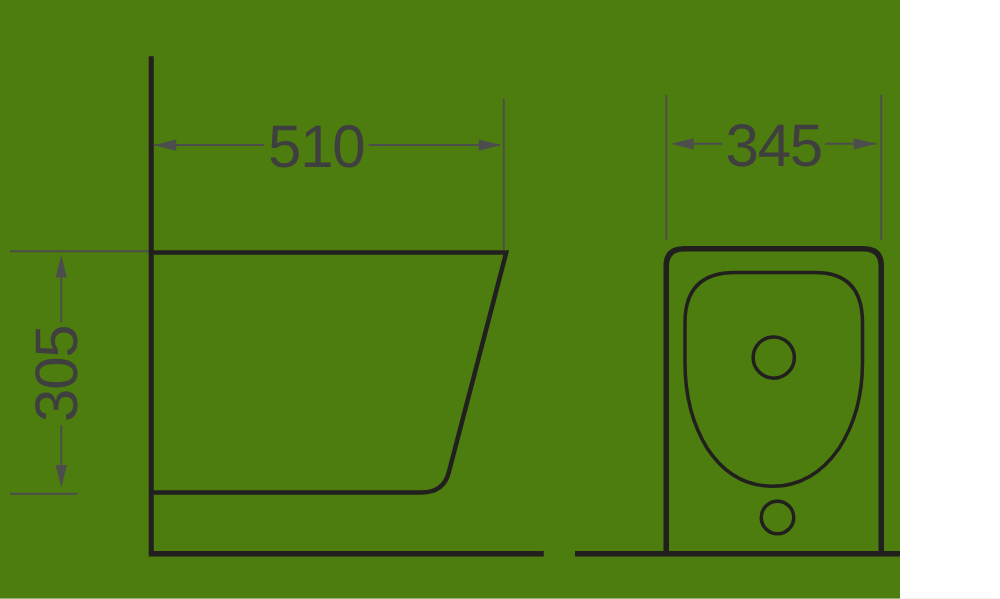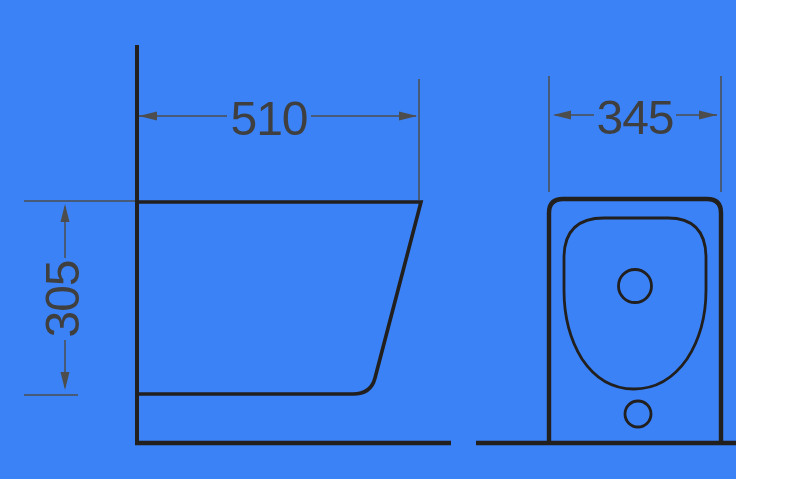--- a/index.html
+++ b/index.html
@@ -5,23 +5,22 @@
   html, body {
     margin: 0;
     padding: 0;
     background: #ffffff;
     font-family: "Liberation Sans", sans-serif;
   }
   .stage {
     position: relative;
     width: 720px;
     height: 479px;
-    background: #3b82f6;
+    background: #4d7c0f;
     overflow: hidden;
-    padding-left: 16px;
   }
   svg { display: block; }
   text {
     font-family: "Liberation Sans", sans-serif;
     font-size: 48px;
     letter-spacing: -1px;
   }
 </style>
 </head>
 <body>

